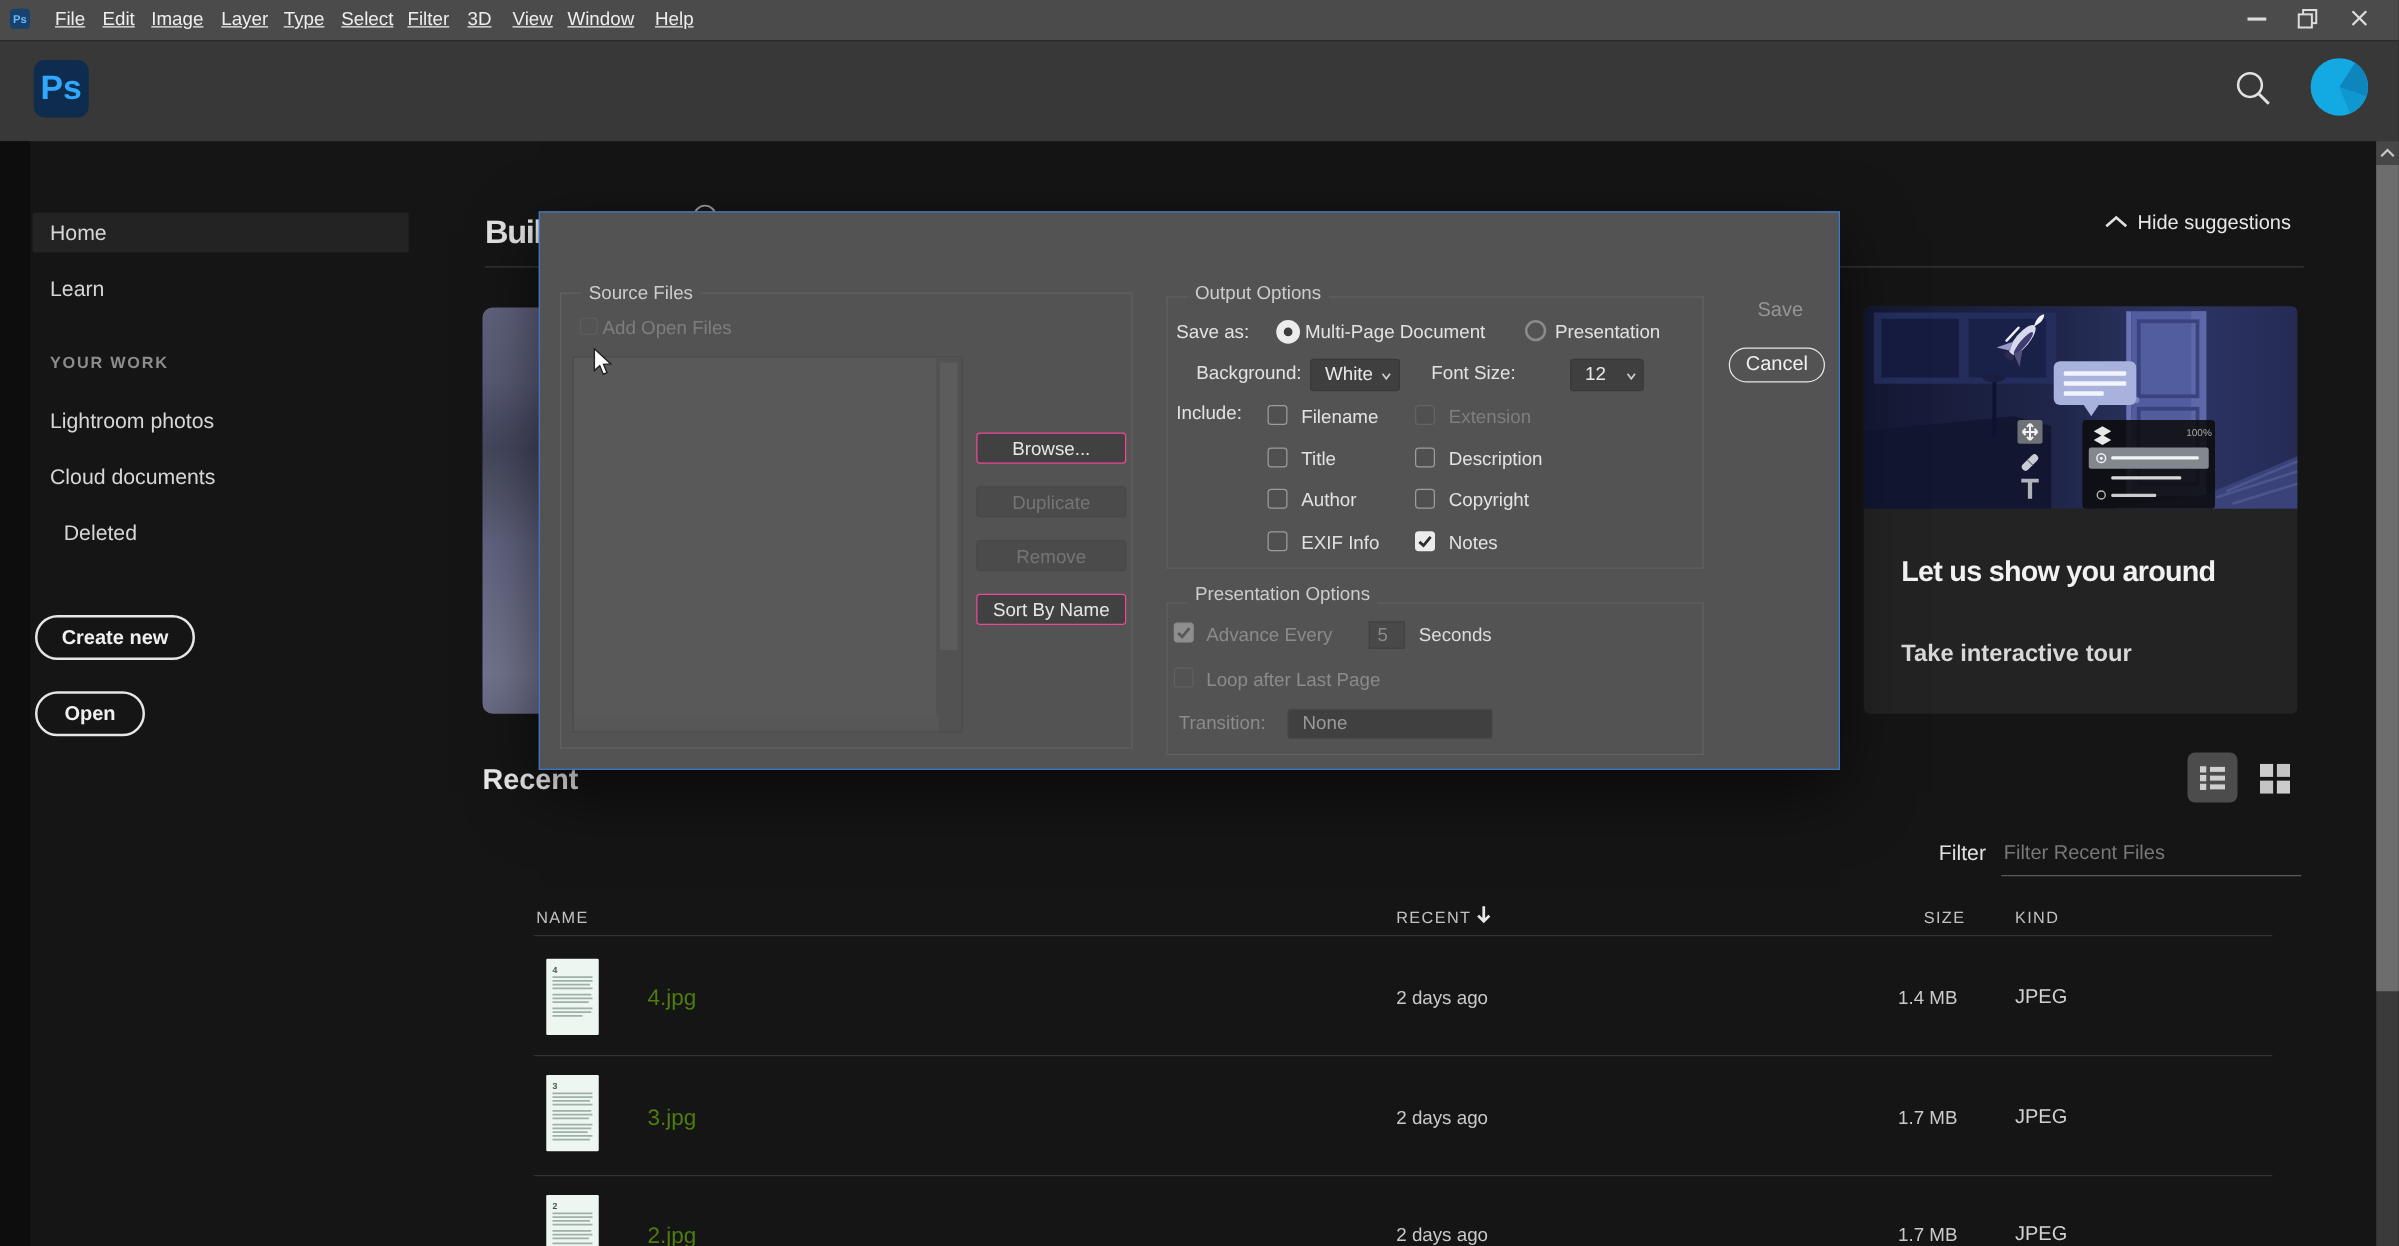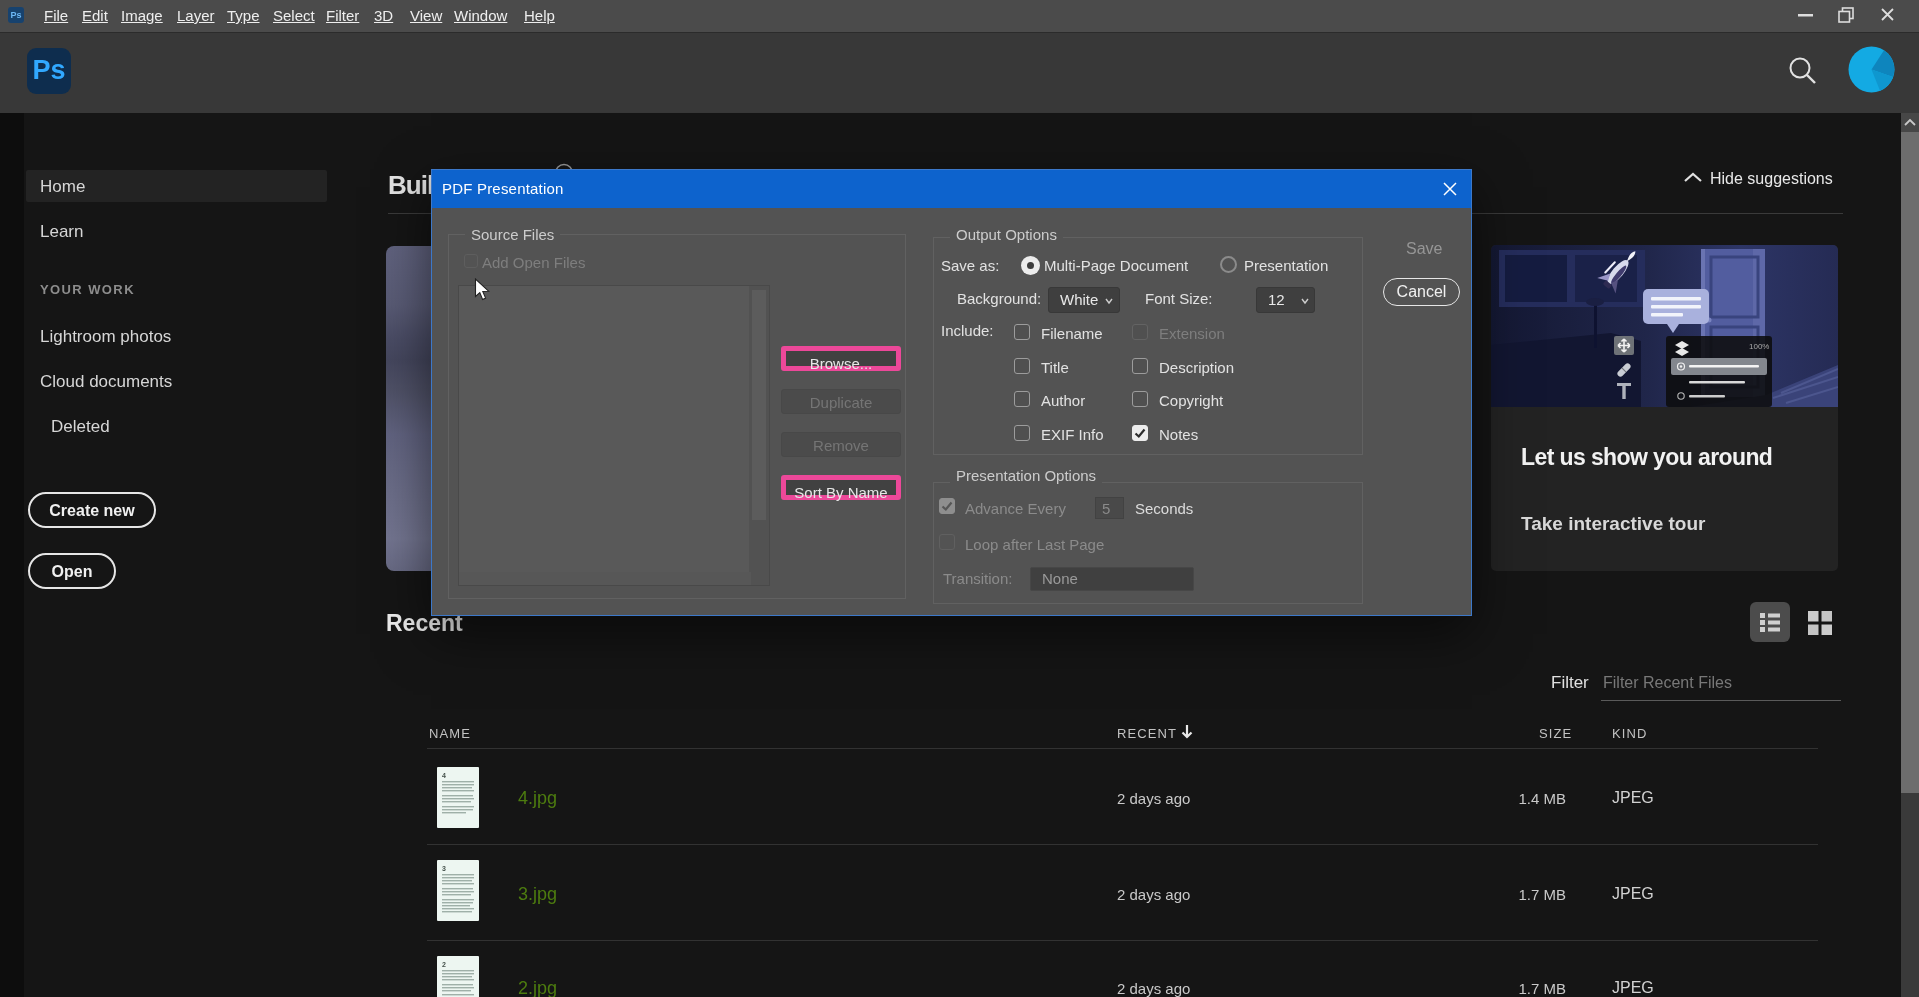--- a/index.html
+++ b/index.html
@@ -39,21 +39,21 @@
   #dlg { position:absolute; left:431px; top:169px; width:1041px; height:447px; background:#535353;
     border:1px solid #3c78c9; box-shadow:0 18px 50px rgba(0,0,0,.55); }
   #dlgtitle { position:absolute; left:0; top:0; width:100%; height:38px; background:#0d63cd; }
   #dlgtitle span { position:absolute; left:10px; top:10px; color:#fff; font-size:15px; letter-spacing:0.2px; }
   .grp { position:absolute; border:1px solid #616161; }
   .grplabel { position:absolute; background:#535353; color:#cccccc; font-size:15px; padding:0 6px; }
   .dtext { position:absolute; color:#e2e2e2; font-size:15px; }
   .ddim  { position:absolute; color:#7e7e7e; font-size:15px; }
   .dbtn { position:absolute; left:349px; width:120px; height:25px; border-radius:3px; text-align:center;
     line-height:25px; font-size:15px; }
-  .dbtn.on  { background:#414141; color:#e6e6e6; border:5px solid #ec4899;}
+  .dbtn.on  { background:#414141; color:#e6e6e6; border:1px solid #ec4899;}
   .dbtn.off { background:#4b4b4b; color:#757575; border:1px solid #484848;}
   .cb { position:absolute; width:16px; height:16px; border:1.5px solid #9c9c9c; border-radius:3px; background:#505050; }
   .combo { position:absolute; background:#3f3f3f; border:1px solid #383838; border-radius:3px; color:#e8e8e8;
     font-size:15px; }
   .chev { position:absolute; width:8px; height:8px; }
 </style>
 </head>
 <body>
 
 <div id="menubar">
@@ -276,26 +276,20 @@
 <svg class="abs" style="left:1901px; top:113px" width="18" height="19">
     <path d="M4 12 L9 7 L14 12" fill="none" stroke="#c8c8c8" stroke-width="1.8"></path>
   </svg>
 <div class="abs" style="left:1901px; top:132px; width:18px; height:661px; background:#6d6d6d"></div>
 
 <svg class="abs" style="left:474px; top:278px; z-index:60" width="20" height="24">
     <path d="M1.5 1 L1.5 18.5 L5.8 14.6 L8.6 21.4 L11.6 20.1 L8.8 13.5 L14.6 13.2 Z" fill="#ffffff" stroke="#222222" stroke-width="1.1"></path>
   </svg>
 
 <div id="dlg">
-  <div id="dlgtitle">
-      <span>PDF Presentation</span>
-    <svg style="position:absolute; right:13px; top:11px" width="16" height="16">
-        <path d="M2 2 L14 14 M14 2 L2 14" stroke="#ffffff" stroke-width="1.5"></path>
-      </svg>
-  </div>
 
   <div class="grp" style="left:16px; top:64px; width:458px; height:365px"></div>
   <div class="grplabel" style="left:33px; top:56px">Source Files</div>
   <div class="cb" style="left:32px; top:84px; width:14px; height:14px; border-color:#5e5e5e; background:none"></div>
   <span class="ddim" style="left:50px; top:84px">Add Open Files</span>
   <div class="abs" style="left:26px; top:115px; width:312px; height:301px; background:#595959; border:1px solid #494949">
     <div class="abs" style="right:0; top:0; width:20px; height:100%; background:#525252"></div>
     <div class="abs" style="right:3px; top:4px; width:14px; height:230px; background:#5c5c5c"></div>
     <div class="abs" style="left:0; bottom:0; width:292px; height:13px; background:#575757"></div>
   </div>

